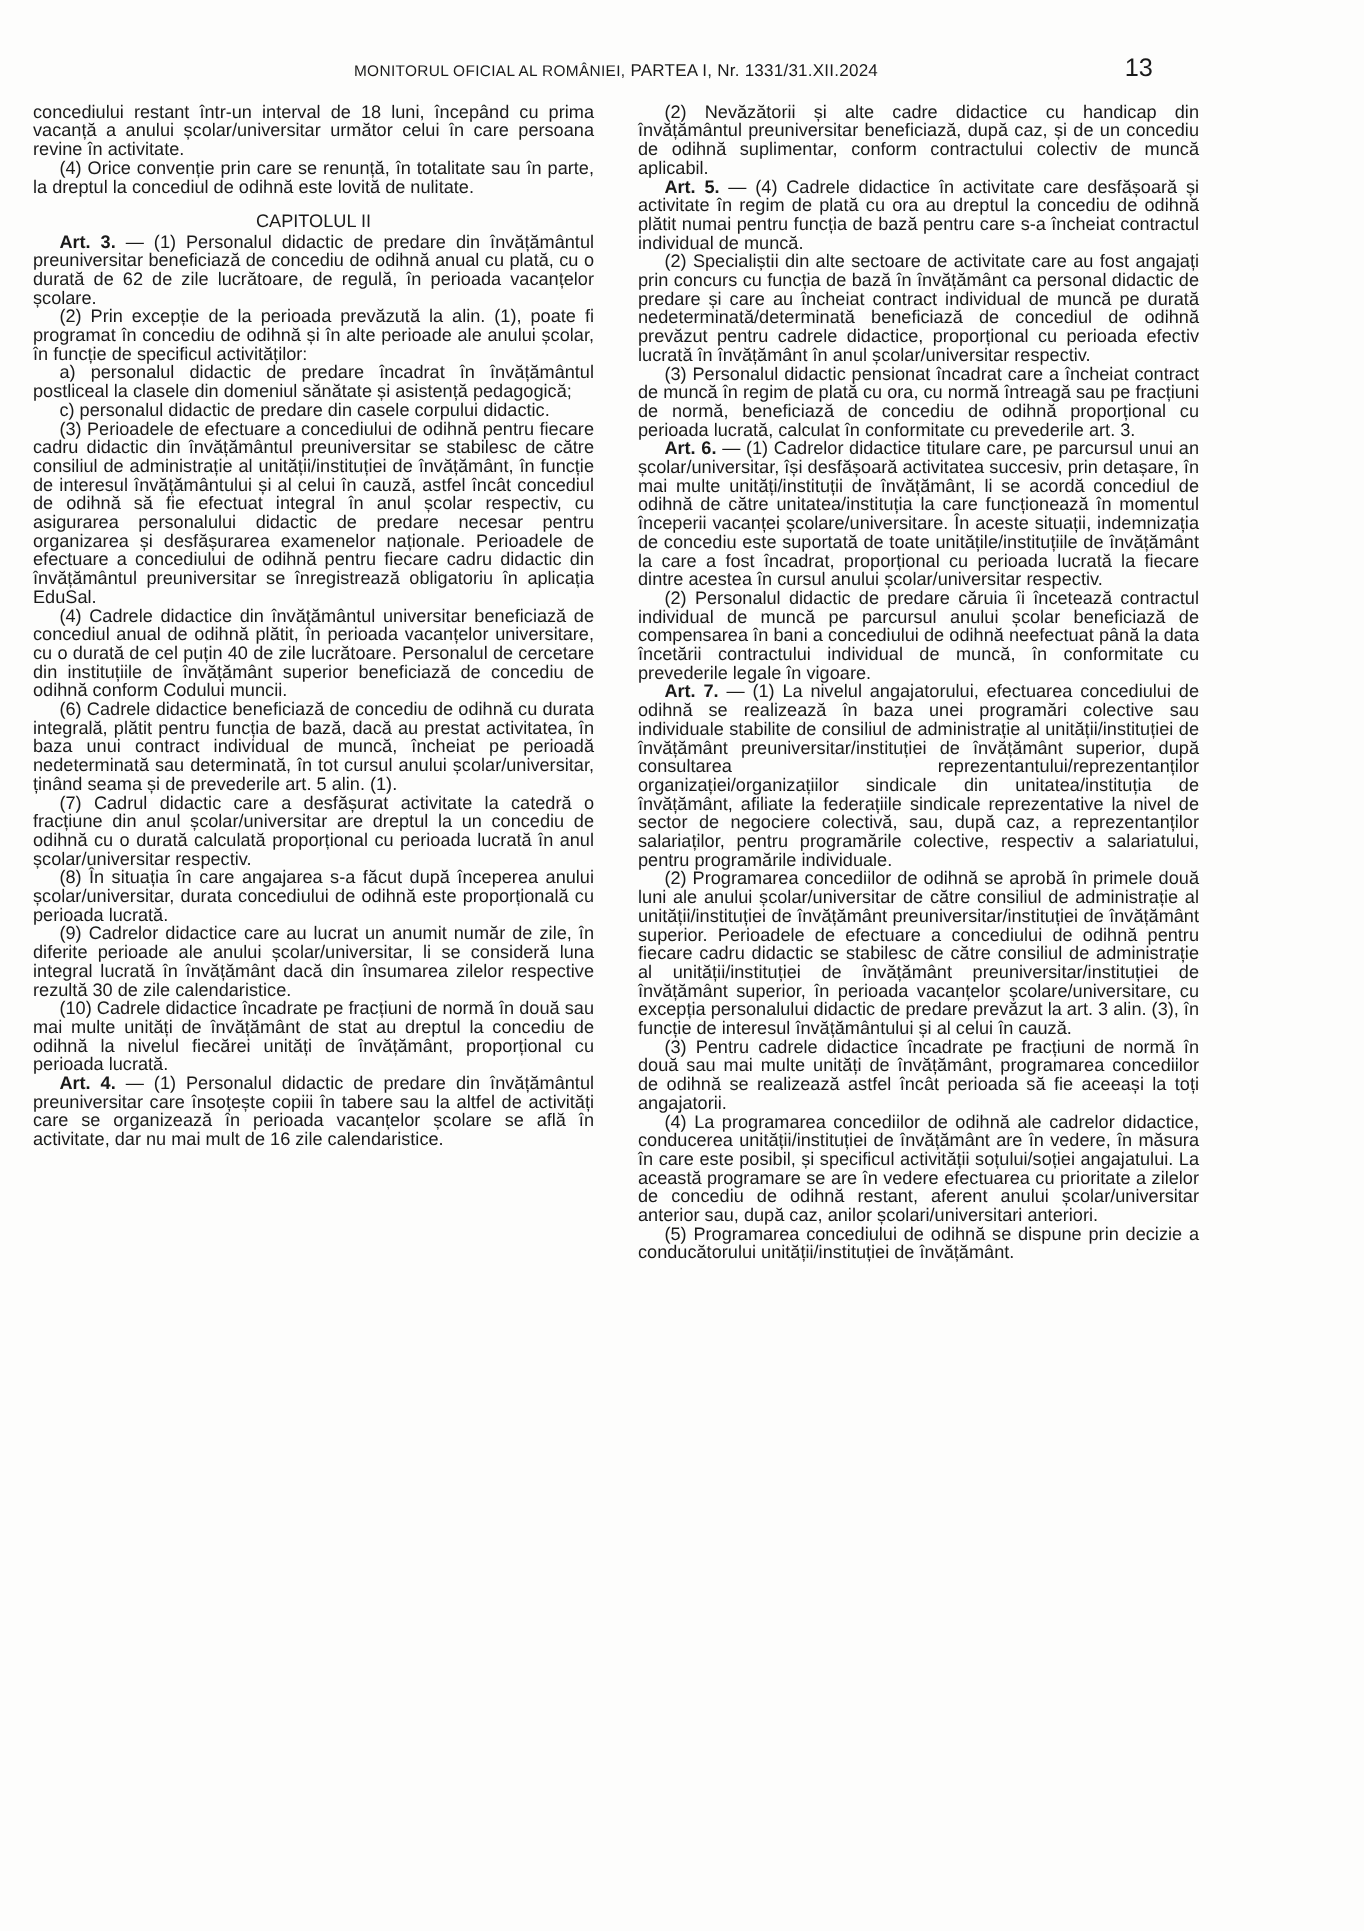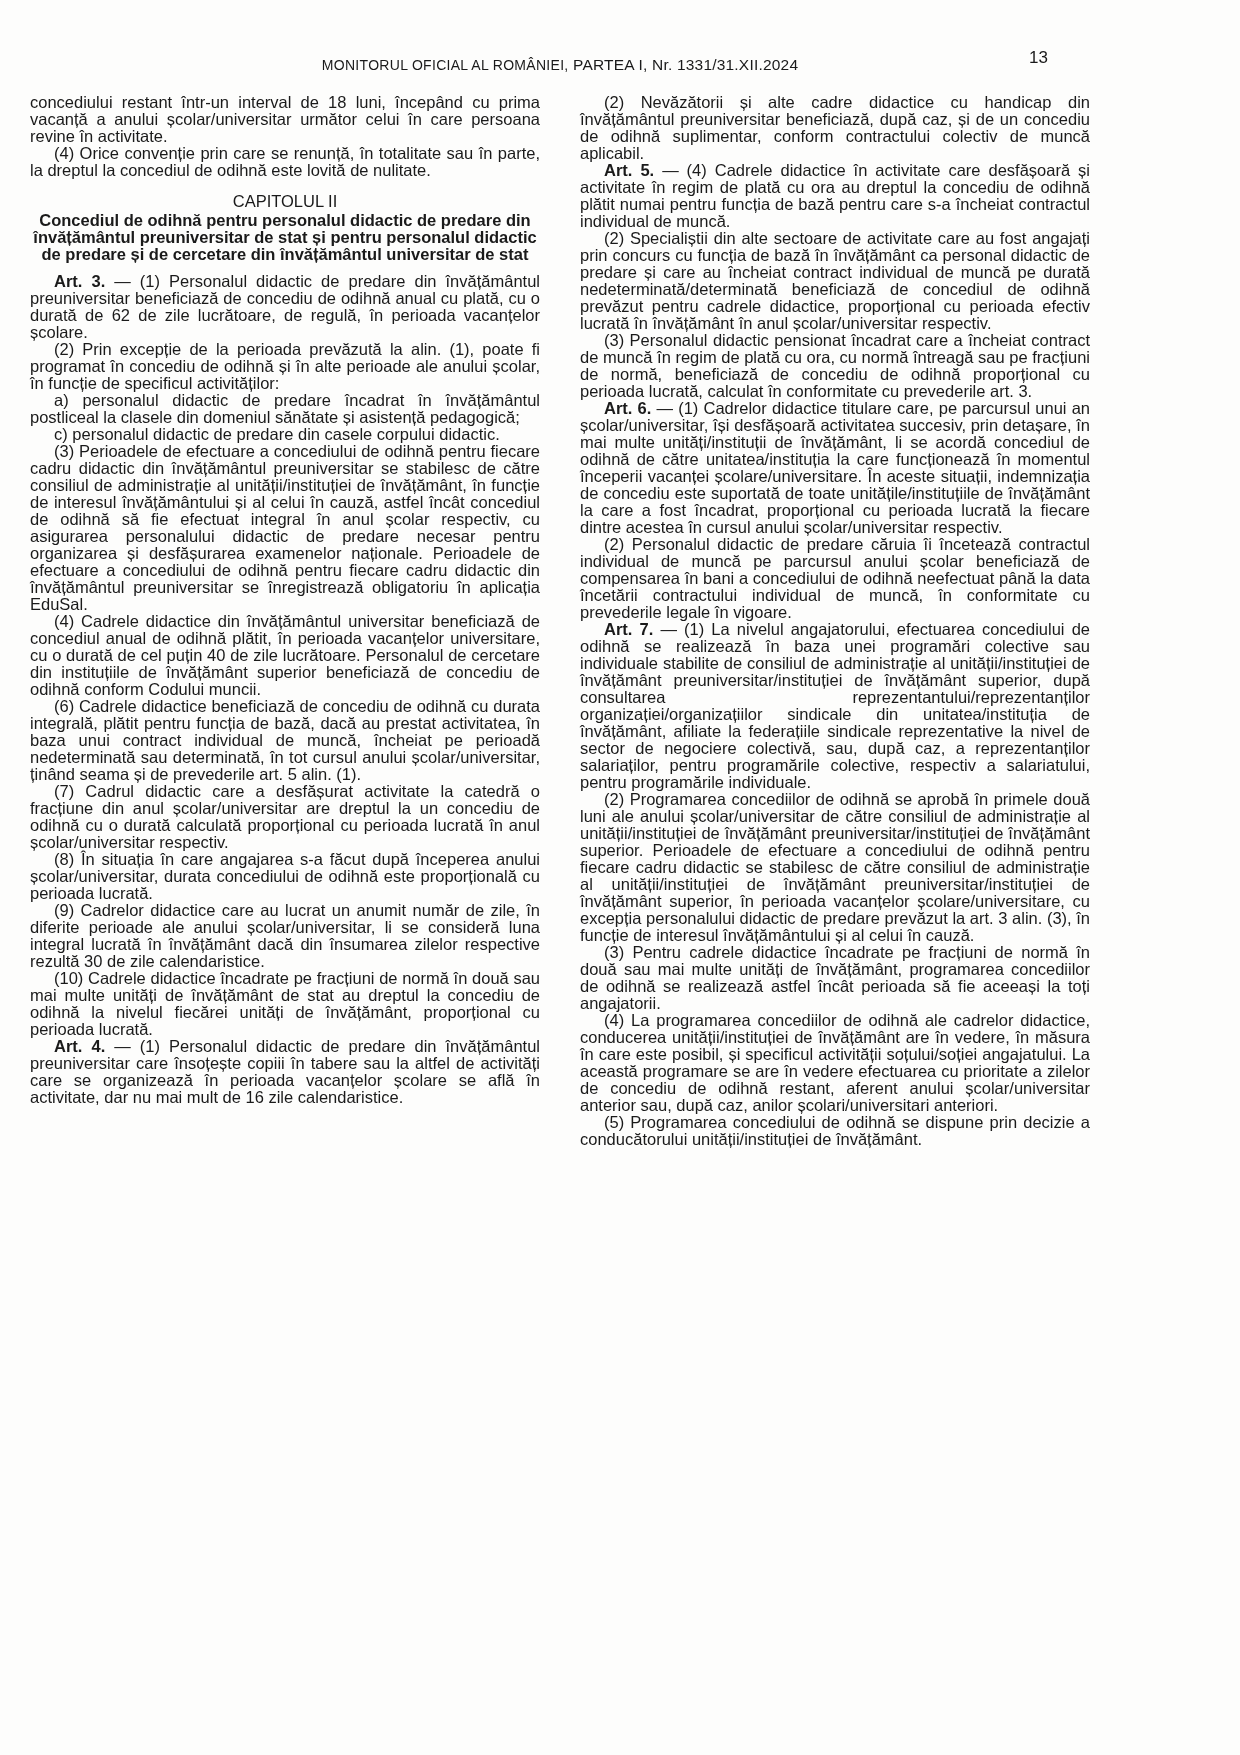--- a/index.html
+++ b/index.html
@@ -23,21 +23,21 @@
     text-align: center;
     margin-bottom: 20px;
     white-space: nowrap;
   }
   .masthead-main { font-size: 14px; letter-spacing: 0.3px; }
   .masthead-part { font-size: 15.5px; letter-spacing: 0.2px; }
   .page-number {
     position: absolute;
     right: 42px;
     top: -8px;
-    font-size: 17px;
+    font-size: 23px;
     text-align: center;
   }
   .columns { display: flex; gap: 40px; }
   .column {
     flex: 1;
     min-width: 0;
     font-size: 16.5px;
     line-height: 17px;
     text-align: justify;
   }
@@ -64,21 +64,20 @@
   <header class="page-header">
     <span class="masthead-main">MONITORUL OFICIAL AL ROMÂNIEI,</span><span class="masthead-part"> PARTEA I, Nr. 1331/31.XII.2024</span>
     <span class="page-number">13</span>
   </header>
 
   <div class="columns">
     <div class="column">
         <p class="block para-noindent"><span>concediului restant într-un interval de 18 luni, începând cu prima vacanță a anului școlar/universitar următor celui în care persoana revine în activitate.</span></p>
         <p class="block para"><span>(4) Orice convenție prin care se renunță, în totalitate sau în parte, la dreptul la concediul de odihnă este lovită de nulitate.</span></p>
         <p class="block chapter"><span>CAPITOLUL II</span></p>
-        <p class="block chapter-title"><span>Concediul de odihnă pentru personalul didactic de predare din învățământul preuniversitar de stat și pentru personalul didactic de predare și de cercetare din învățământul universitar de stat</span></p>
         <p class="block para"><b class="article-no">Art. 3.</b><span> — (1) Personalul didactic de predare din învățământul preuniversitar beneficiază de concediu de odihnă anual cu plată, cu o durată de 62 de zile lucrătoare, de regulă, în perioada vacanțelor școlare.</span></p>
         <p class="block para"><span>(2) Prin excepție de la perioada prevăzută la alin. (1), poate fi programat în concediu de odihnă și în alte perioade ale anului școlar, în funcție de specificul activităților:</span></p>
         <p class="block para"><span>a) personalul didactic de predare încadrat în învățământul postliceal la clasele din domeniul sănătate și asistență pedagogică;</span></p>
         <p class="block para"><span>c) personalul didactic de predare din casele corpului didactic.</span></p>
         <p class="block para"><span>(3) Perioadele de efectuare a concediului de odihnă pentru fiecare cadru didactic din învățământul preuniversitar se stabilesc de către consiliul de administrație al unității/instituției de învățământ, în funcție de interesul învățământului și al celui în cauză, astfel încât concediul de odihnă să fie efectuat integral în anul școlar respectiv, cu asigurarea personalului didactic de predare necesar pentru organizarea și desfășurarea examenelor naționale. Perioadele de efectuare a concediului de odihnă pentru fiecare cadru didactic din învățământul preuniversitar se înregistrează obligatoriu în aplicația EduSal.</span></p>
         <p class="block para"><span>(4) Cadrele didactice din învățământul universitar beneficiază de concediul anual de odihnă plătit, în perioada vacanțelor universitare, cu o durată de cel puțin 40 de zile lucrătoare. Personalul de cercetare din instituțiile de învățământ superior beneficiază de concediu de odihnă conform Codului muncii.</span></p>
         <p class="block para"><span>(6) Cadrele didactice beneficiază de concediu de odihnă cu durata integrală, plătit pentru funcția de bază, dacă au prestat activitatea, în baza unui contract individual de muncă, încheiat pe perioadă nedeterminată sau determinată, în tot cursul anului școlar/universitar, ținând seama și de prevederile art. 5 alin. (1).</span></p>
         <p class="block para"><span>(7) Cadrul didactic care a desfășurat activitate la catedră o fracțiune din anul școlar/universitar are dreptul la un concediu de odihnă cu o durată calculată proporțional cu perioada lucrată în anul școlar/universitar respectiv.</span></p>
         <p class="block para"><span>(8) În situația în care angajarea s-a făcut după începerea anului școlar/universitar, durata concediului de odihnă este proporțională cu perioada lucrată.</span></p>
         <p class="block para"><span>(9) Cadrelor didactice care au lucrat un anumit număr de zile, în diferite perioade ale anului școlar/universitar, li se consideră luna integral lucrată în învățământ dacă din însumarea zilelor respective rezultă 30 de zile calendaristice.</span></p>

